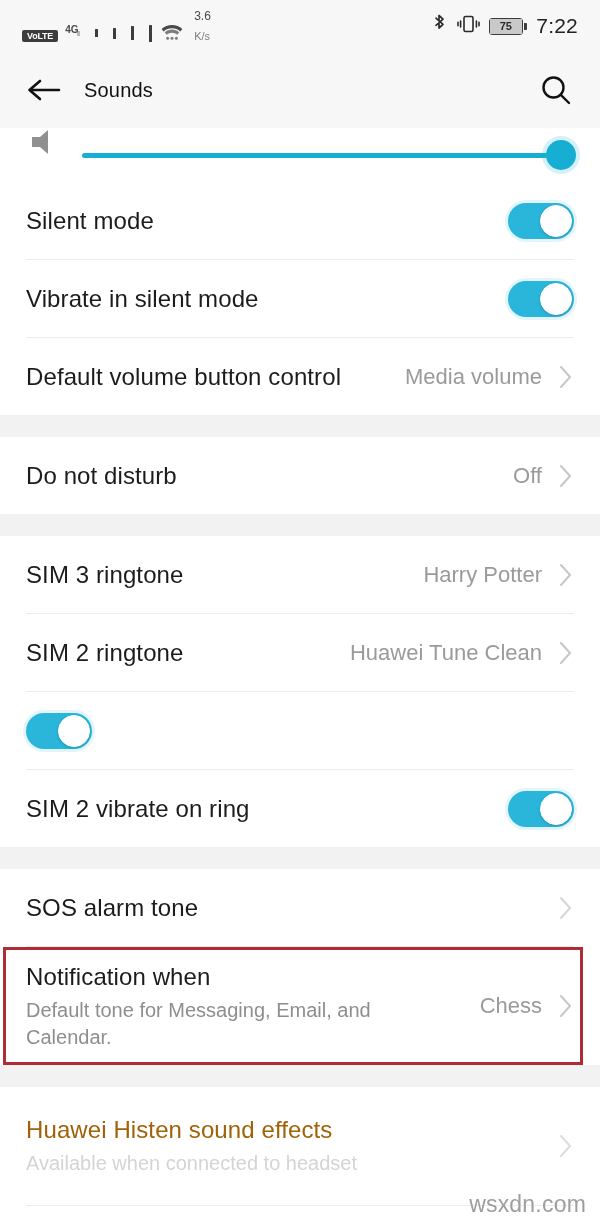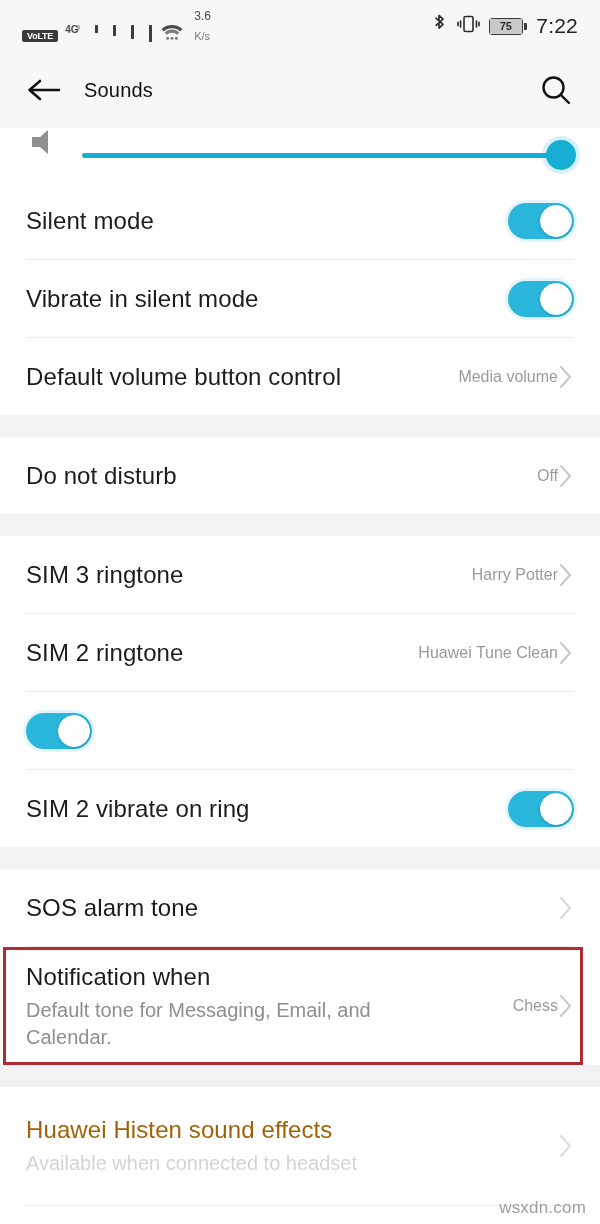--- a/index.html
+++ b/index.html
@@ -19,21 +19,21 @@
     padding:0 22px;
   }
   .sb-left { display:flex; align-items:flex-end; gap:7px; }
   .sb-right { margin-left:auto; display:flex; align-items:center; gap:9px; }
 
   .volte {
     background:#3c3c3c; color:#ffffff;
     font-size:9px; font-weight:bold; letter-spacing:-0.2px;
     padding:2px 5px 1px; border-radius:2px; line-height:1;
   }
-  .sig-wrap { display:flex; align-items:flex-start; gap:15px; position:relative; padding-left:12px; }
+  .sig-wrap { display:flex; align-items:center; gap:15px; position:relative; padding-left:12px; }
   .sig-label { position:absolute; left:0; top:-1px; font-size:10px; color:#4a4a4a; font-weight:600; }
   .sig-bar { width:3px; background:#3c3c3c; border-radius:0.5px; }
   .sig-bar.b1 { height:5px; background:#b8b8b8; }
   .sig-bar.b2 { height:8px; }
   .sig-bar.b3 { height:11px; }
   .sig-bar.b4 { height:14px; }
   .sig-bar.b5 { height:17px; }
 
   .speed { display:flex; flex-direction:column; align-items:flex-start; line-height:1.02; margin-left:2px;gap:8px; }
   .speed .num { font-size:12px; color:#4a4a4a; }
@@ -85,21 +85,21 @@
   .row {
     position:relative; background:#ffffff;
     display:flex; align-items:center;
     min-height:77px; padding:0 26px;
     cursor:pointer;
   }
   .row.tall { min-height:118px; align-items:center; }
   .row .texts { display:flex; flex-direction:column; justify-content:center; flex:1; padding-right:25px; }
   .row .label { font-size:24px; color:#1c1c1c; letter-spacing:0.1px; line-height:1.25; }
   .row .sublabel { font-size:20px; color:#8e8e8e; line-height:1.32; margin-top:5px; max-width:380px; }
-  .row .value { font-size:16px; color:#9a9a9a; white-space:nowrap; margin-right:0; }
+  .row .value { font-size:22px; color:#9a9a9a; white-space:nowrap; margin-right:16px; }
   .row .right { display:flex; align-items:center; }
 
   .row.disabled .label { color:#a16207; }
   .row.disabled .sublabel { color:#d4d4d4; }
 
   .divider { height:1px; background:#ececec; margin-left:26px; margin-right:26px; }
 
   
   .toggle {
     width:66px; height:36px; border-radius:18px; background:#2ab5da;
@@ -119,21 +119,21 @@
 
   
   .highlight-wrap { position:relative; }
   .highlight-box {
     position:absolute; left:3px; right:17px; top:0; bottom:0;
     border:3px solid #b02b34; pointer-events:none;
   }
 
   .watermark {
     position:absolute; right:14px; bottom:6px;
-    font-size:17px; color:#9e9e9e; letter-spacing:0.2px;
+    font-size:23px; color:#9e9e9e; letter-spacing:0.2px;
   }
 </style>
 </head>
 <body>
 
 <div class="phone">
 
   <div class="statusbar">
     <div class="sb-left">
       <span class="volte">VoLTE</span>

